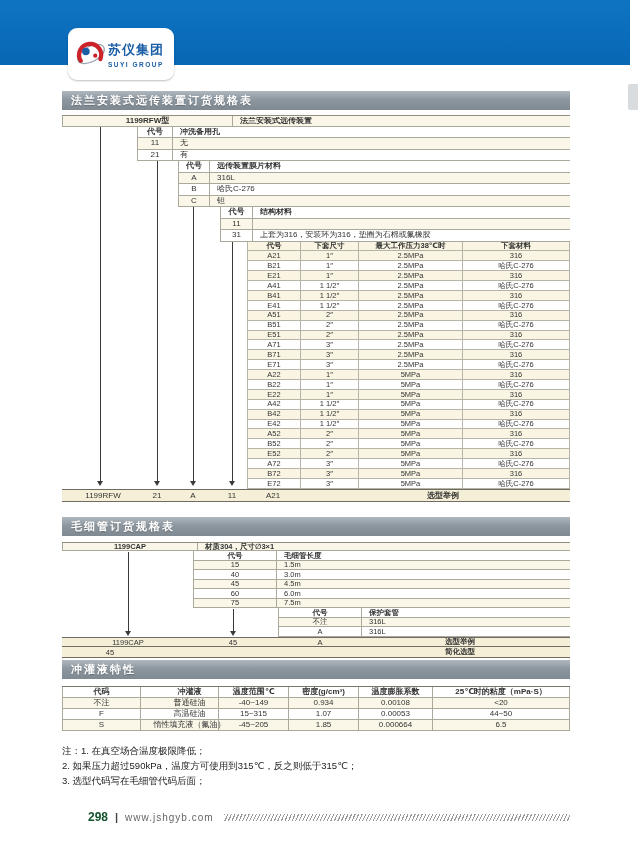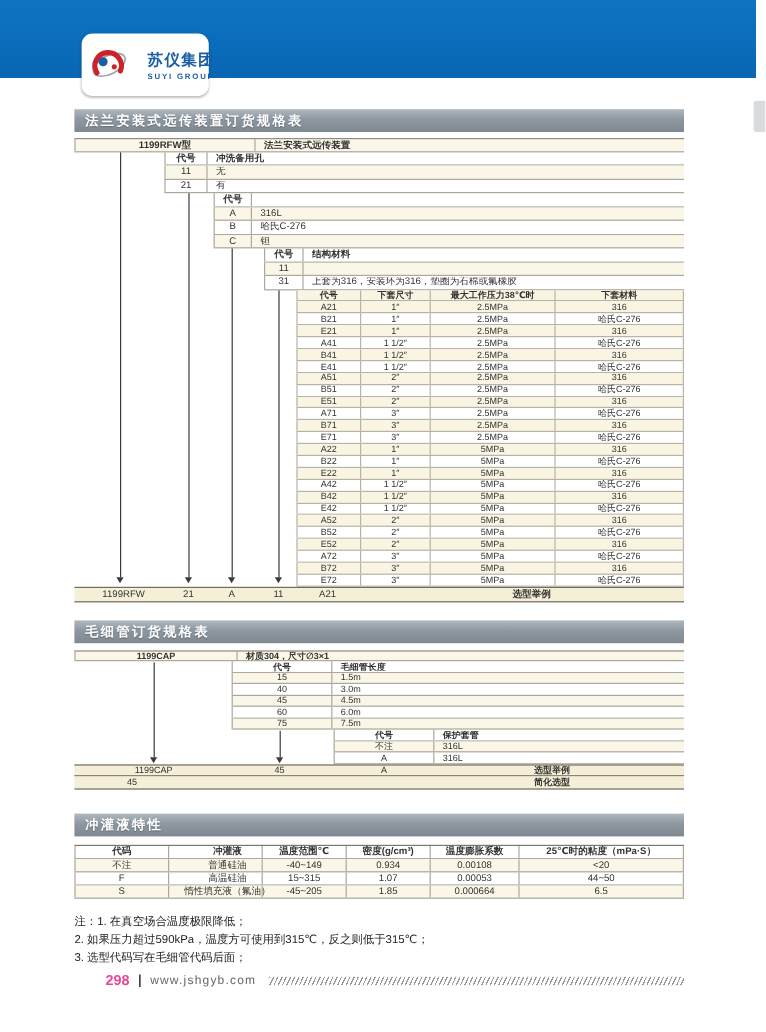--- a/index.html
+++ b/index.html
@@ -5,21 +5,21 @@
   * { box-sizing: border-box; margin: 0; padding: 0; }
   html,body { background:#ffffff; }
   body { font-family: "Liberation Sans", "DejaVu Sans", sans-serif; color:#333; }
   .page { position:relative; width:638px; height:860px; background:#fff; overflow:hidden; }
 
   
   .topbar { position:absolute; left:0; top:0; width:630px; height:65px;
             background:linear-gradient(180deg,#0e74c2 0%, #0a6cba 60%, #0967b3 100%); }
   .logo-box { position:absolute; left:68px; top:28px; width:106px; height:52px;
               background:#fff; border-radius:9px; box-shadow:0 1px 2px rgba(0,0,0,.25);
-              display:flex; align-items:center; padding:4px 6px; gap:15px; }
+              display:flex; align-items:center; padding:4px 6px; gap:0; }
   .logo-emblem { width:34px; height:34px; flex:0 0 auto; }
   .logo-cn { font-size:13px; font-weight:bold; color:#1a5ea6; letter-spacing:1px; white-space:nowrap; }
   .logo-en { font-size:6.5px; font-weight:bold; color:#1a5ea6; letter-spacing:1.5px; margin-top:2px; white-space:nowrap; }
   .side-tab { position:absolute; right:0; top:84px; width:10px; height:26px;
               background:#d8dcdf; border-radius:2px 0 0 2px; }
 
   
   .content { position:absolute; left:62px; top:91px; width:508px; }
   .secbar { height:19px; background:linear-gradient(180deg,#b0b8be 0%, #8d97a0 45%, #7f8992 100%);
             color:#fff; font-weight:bold; font-size:11px; letter-spacing:2px;
@@ -27,21 +27,21 @@
             text-shadow:0 1px 1px rgba(0,0,0,.25); }
 
   
   .tree { position:relative; }
   .trow { display:flex; align-items:center; height:11.5px; border-bottom:1px solid #aba89c;
           font-size:8px; line-height:1; }
   .trow.first { border-top:1px solid #8f8c80; }
   .l1 { margin-left:75px; } .l2 { margin-left:116px; } .l3 { margin-left:158px; }
   .code { display:flex; align-items:center; justify-content:center; height:100%;
           border-left:1px solid #aba89c; border-right:1px solid #aba89c; flex:0 0 auto; }
-  .w143{width:151px;} .w36{width:36px;} .w32{width:32px;} .w33{width:33px;}
+  .w143{width:171px;} .w36{width:36px;} .w32{width:32px;} .w33{width:33px;}
   .w136{width:136px;} .w84{width:84px;}
   .desc { padding-left:7px; flex:1; white-space:nowrap; overflow:hidden; }
   .hdr { font-weight:bold; }
   .cream { background:#fbf7e8; }
   .rep { display:contents; }
   .rep > div:nth-of-type(odd) { background:#fbf7e8; }
 
   
   .btbl { margin-left:185px; }
   .btrow { display:flex; align-items:center; height:9.9px; border-bottom:1px solid #b6b3a7;
@@ -83,21 +83,21 @@
 
   
   .notes { margin-top:12px; font-size:9.5px; line-height:15px; color:#222; }
   .notes .line { display:flex; }
   .notes .indent { }
   .notes .prefix { flex:0 0 auto; }
 
   
   .footer { position:absolute; left:88px; top:810px; width:482px; height:14px;
             display:flex; align-items:center; gap:7px; }
-  .pageno { font-size:12px; font-weight:bold; color:#ec4899; }
+  .pageno { font-size:12px; font-weight:bold; color:#14532d; }
   .fdiv { font-size:11px; color:#444; font-weight:bold; }
   .furl { font-size:10px; color:#666; letter-spacing:1px; }
   .hatch { flex:1; height:7px; margin-left:3px;
            background:repeating-linear-gradient(115deg, #9a9a9a 0, #9a9a9a 1px, #ffffff 1px, #ffffff 3.2px); }
 </style>
 </head>
 <body>
 
 <div class="page">
 
@@ -140,20 +140,21 @@
           </div>
         
           <div class="trow l1">
             <span class="code w36">21</span>
             <span class="desc">有</span>
           </div>
         </div>
 
       <div class="trow l2">
         <span class="code w32 hdr">代号</span>
+        <span class="desc hdr">远传装置膜片材料</span>
       </div>
       <div class="rep">
         
       
           <div class="trow l2">
             <span class="code w32">A</span>
             <span class="desc">316L</span>
           </div>
         
           <div class="trow l2">
@@ -456,21 +457,21 @@
         <span style="left:171px;">45</span>
         <span style="left:258px;">A</span>
         <span class="bold" style="left:398px;">选型举例</span>
       </div>
       <div class="sumrow sumrow2">
         <span style="left:48px;">45</span>
         <span class="bold" style="left:398px;">简化选型</span>
       </div>
     </div>
 
-    <div class="secbar" style="margin-top:20px;">冲灌液特性</div>
+    <div class="secbar" style="margin-top:2px;">冲灌液特性</div>
 
     <div class="ftbl">
       <div class="frow hdr">
         <span class="f1">代码</span>
         <span class="f2">冲灌液</span>
         <span class="f3">温度范围℃</span>
         <span class="f4">密度(g/cm³)</span>
         <span class="f5">温度膨胀系数</span>
         <span class="f6">25℃时的粘度（mPa·S）</span>
       </div>

